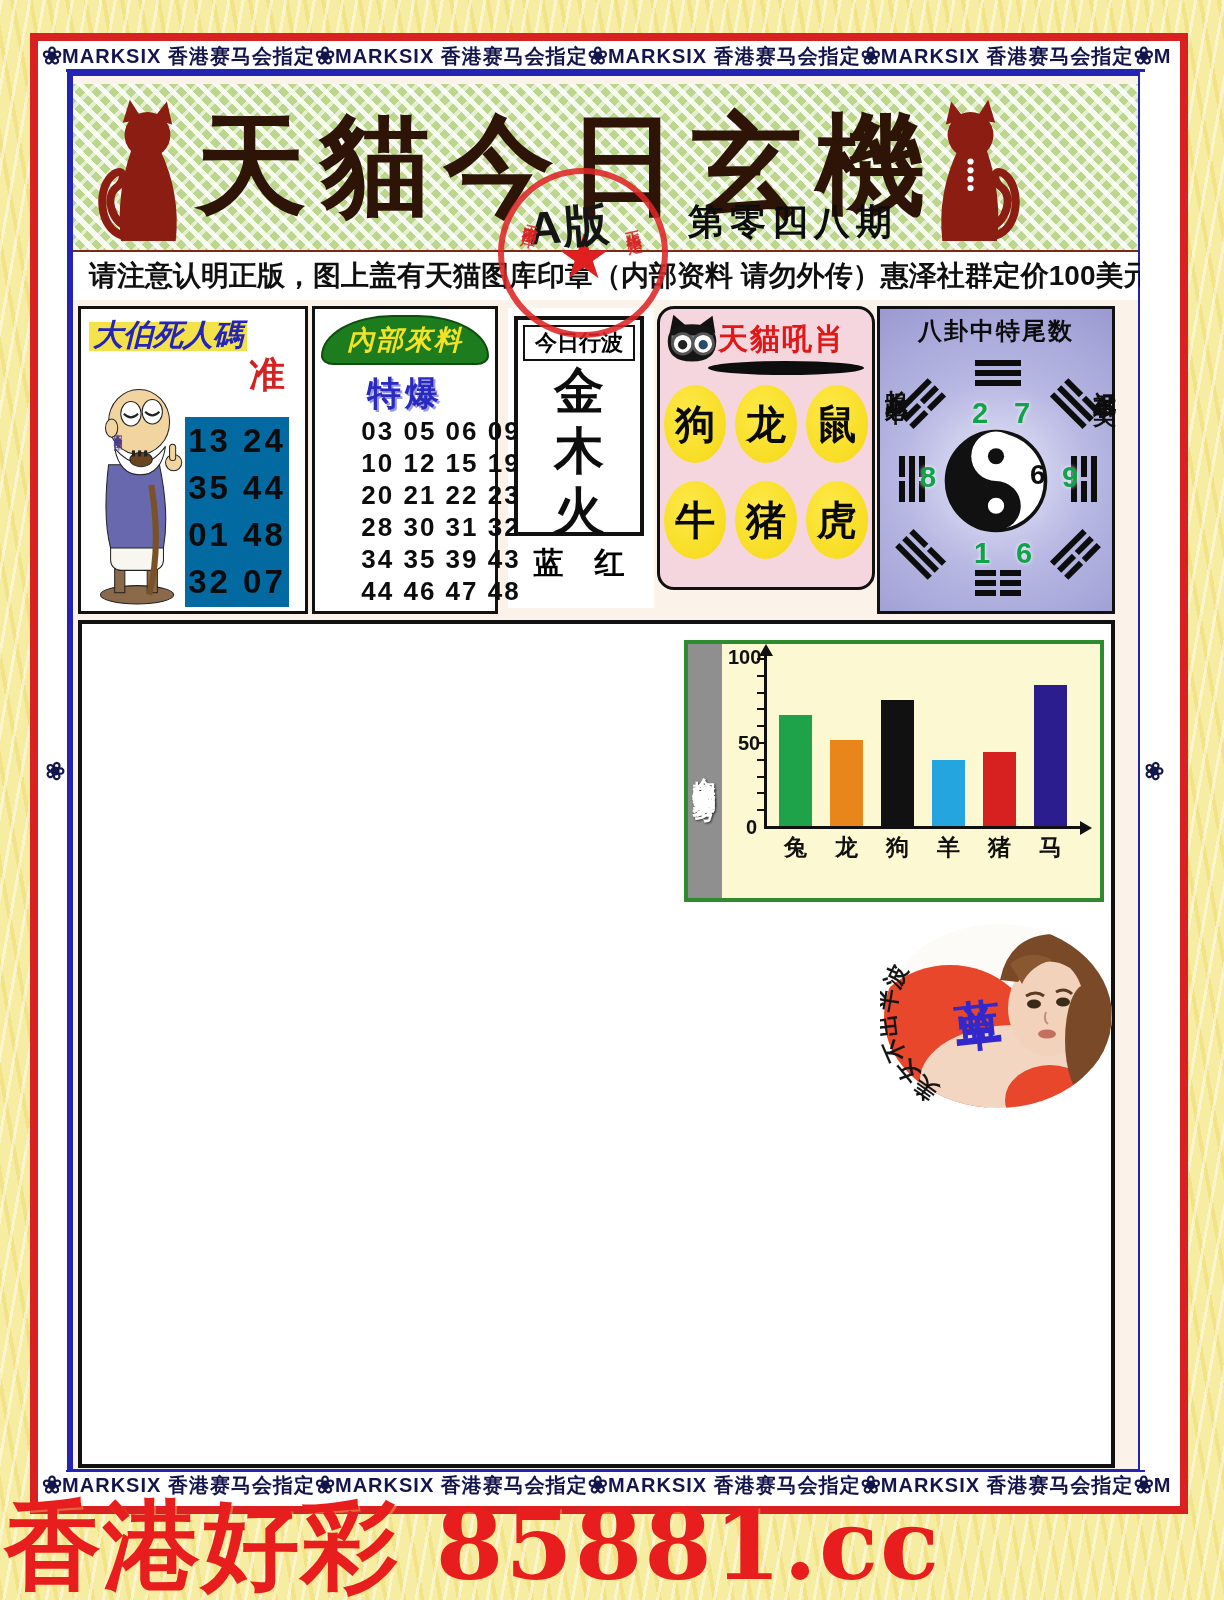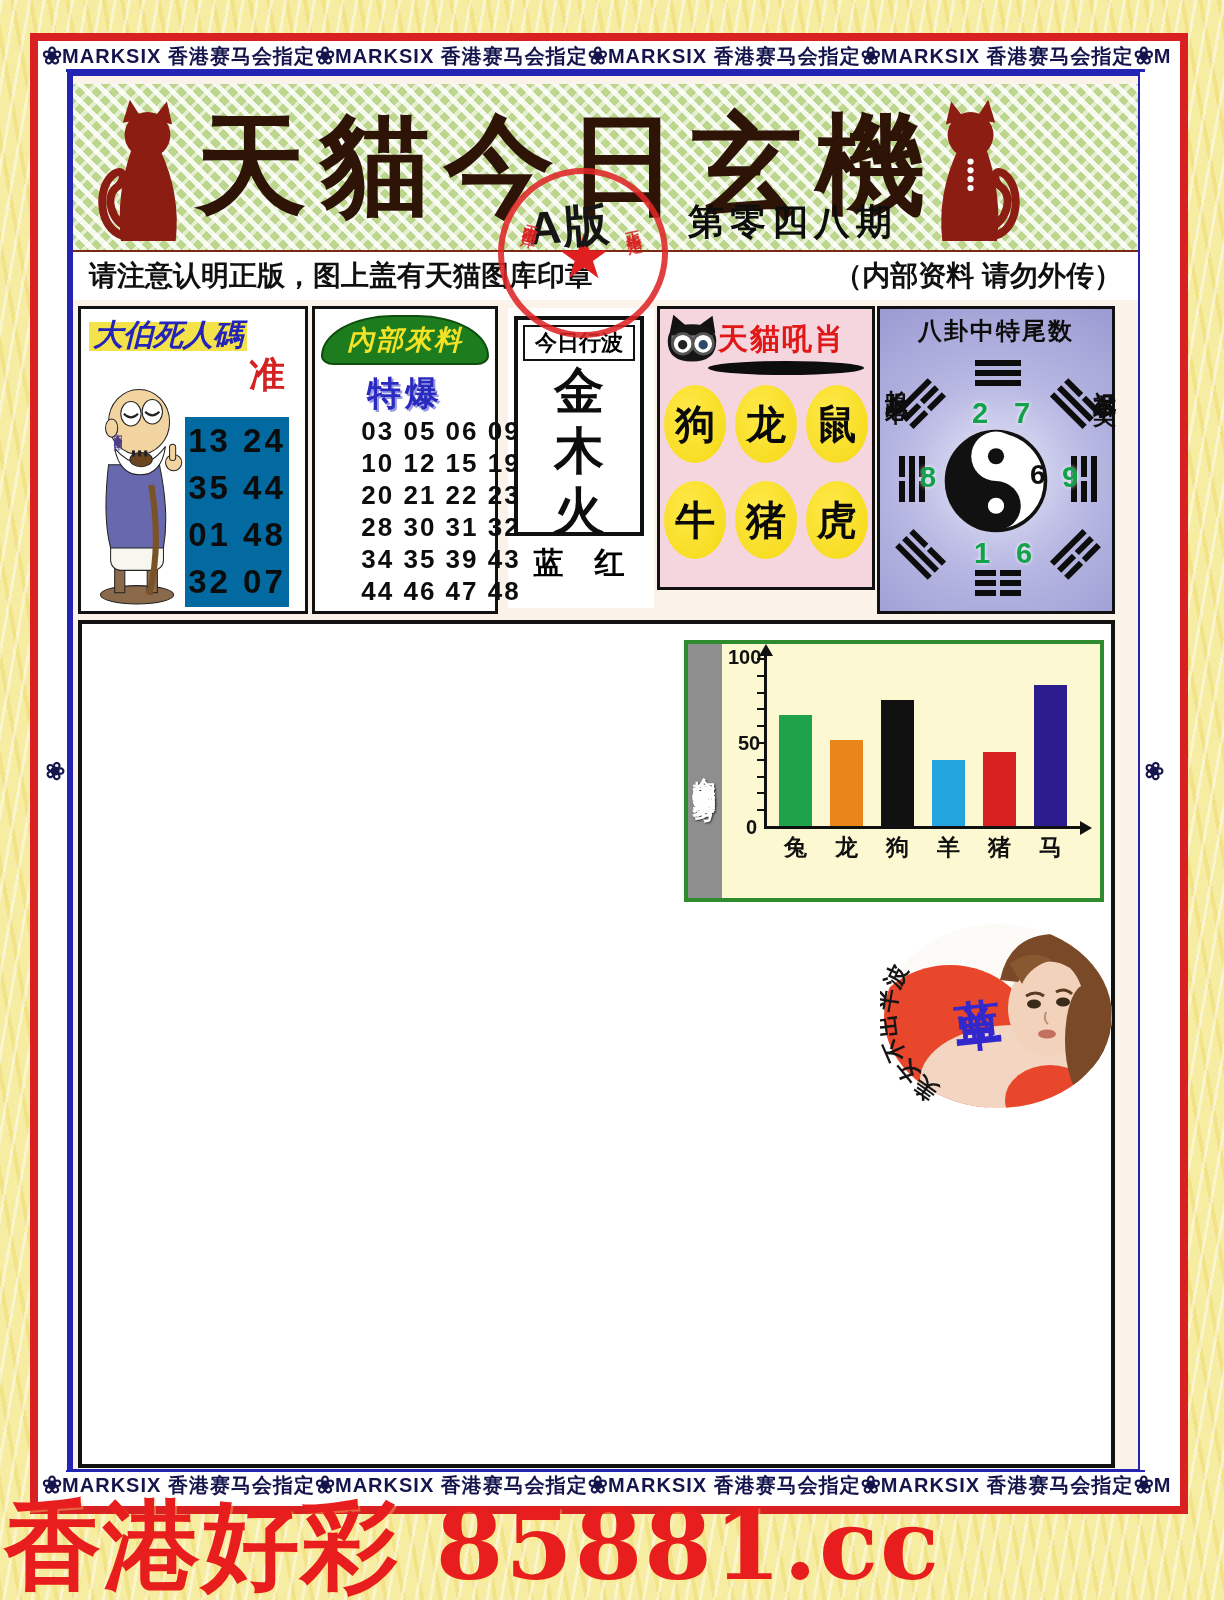--- a/index.html
+++ b/index.html
@@ -50,21 +50,21 @@
   #p-neibu{left:312px;top:306px;width:186px;height:308px;}
   #neibu-banner{left:6px;top:6px;width:168px;height:50px;background:#1d7c1d;border:2px solid #0d4d0d;border-radius:80px 80px 14px 14px/46px 46px 10px 10px;display:flex;align-items:center;justify-content:center;color:#f3e226;font-weight:900;font-size:27px;font-style:italic;letter-spacing:2px;box-sizing:border-box;}
   #neibu-sub{left:0;top:62px;width:100%;text-align:center;font-size:34px;font-weight:900;color:#2a2ac0;text-shadow:2px 2px 0 #9a9ae0;letter-spacing:4px;}
   #neibu-rows{left:0;top:106px;width:100%;text-align:center;margin-left:36px;}
   #neibu-rows .nrow{font-size:26px;font-weight:900;color:#0d0d0d;line-height:32px;letter-spacing:2px;}
   #p-xingbo{left:508px;top:308px;width:146px;height:300px;border:none;background:#fff;}
   #xingbo-box{left:6px;top:8px;width:130px;height:220px;border:4px solid #111;box-sizing:border-box;text-align:center;}
   #xingbo-title{margin:5px 5px 0 5px;border:2px solid #111;font-size:22px;font-weight:800;padding:1px 0;}
   .wuxing{font-size:50px;font-weight:900;color:#0d0d0d;line-height:60px;}
   #xingbo-bottom{display:flex;justify-content:space-around;font-size:30px;font-weight:900;margin-top:2px;}
-  #p-houxiao{left:657px;top:306px;width:218px;height:284px;background:#f6d6de;}
+  #p-houxiao{left:657px;top:306px;width:218px;height:284px;background:#f6d6de;border-radius:17px;}
   #houxiao-title{left:58px;top:10px;font-size:30px;font-weight:900;color:#e01818;font-family:"DejaVu Serif",serif;letter-spacing:2px;}
   #houxiao-shadow{left:48px;top:52px;width:156px;height:14px;background:#0d0d0d;border-radius:50%;}
   #animal-grid{left:0;top:76px;width:100%;display:flex;flex-wrap:wrap;justify-content:space-around;row-gap:18px;}
   .animal{width:62px;height:78px;background:radial-gradient(ellipse at 40% 35%,#ffe94a,#f4d812);border-radius:50%;display:flex;align-items:center;justify-content:center;font-size:40px;font-weight:900;color:#0a0a0a;}
   #p-bagua{left:877px;top:306px;width:238px;height:308px;background:radial-gradient(circle at 50% 55%,#e8e8f8 0%,#b9b9e4 45%,#9a9ad2 100%);}
   #bagua-title{left:0;top:6px;width:100%;text-align:center;font-size:24px;font-weight:900;color:#0d0d0d;letter-spacing:2px;}
   .bagua-side{writing-mode:vertical-rl;text-orientation:upright;font-size:23px;font-weight:900;color:#0d0d0d;letter-spacing:4px;}
   #bagua-left{left:2px;top:62px;}
   #bagua-right{left:210px;top:64px;}
   #yinyang{left:62px;top:118px;}
@@ -177,20 +177,21 @@
   <div class="abs" id="stamp">
     <div class="abs" id="stamp-star">★</div>
     <div class="abs nw" id="stamp-text">A版</div>
     <div class="abs stamp-side" id="stamp-l">天猫图库</div>
     <div class="abs stamp-side" id="stamp-r">正版指定</div>
   </div>
 
   <div class="abs" id="subtitle">
     <span class="nw">请注意认明正版，图上盖有天猫图库印章</span>
     <span class="nw">（内部资料  请勿外传）</span>
+    <span class="nw">惠泽社群定价100美元</span>
   </div>
 
   <div class="abs panel" id="p-dabo">
     <div class="abs nw" id="dabo-title">大伯死人碼</div>
     <div class="abs nw" id="dabo-acc">准</div>
     <svg class="abs" id="dabo-man" width="104" height="244" viewBox="0 0 100 240">
       <ellipse cx="52" cy="226" rx="36" ry="9" fill="#8a6a4a" stroke="#222"></ellipse>
       <rect x="30" y="198" width="10" height="26" fill="#8a6a4a" stroke="#222"></rect>
       <rect x="62" y="198" width="10" height="26" fill="#8a6a4a" stroke="#222"></rect>
       <rect x="26" y="170" width="52" height="32" rx="10" fill="#f7f7f0" stroke="#222"></rect>

